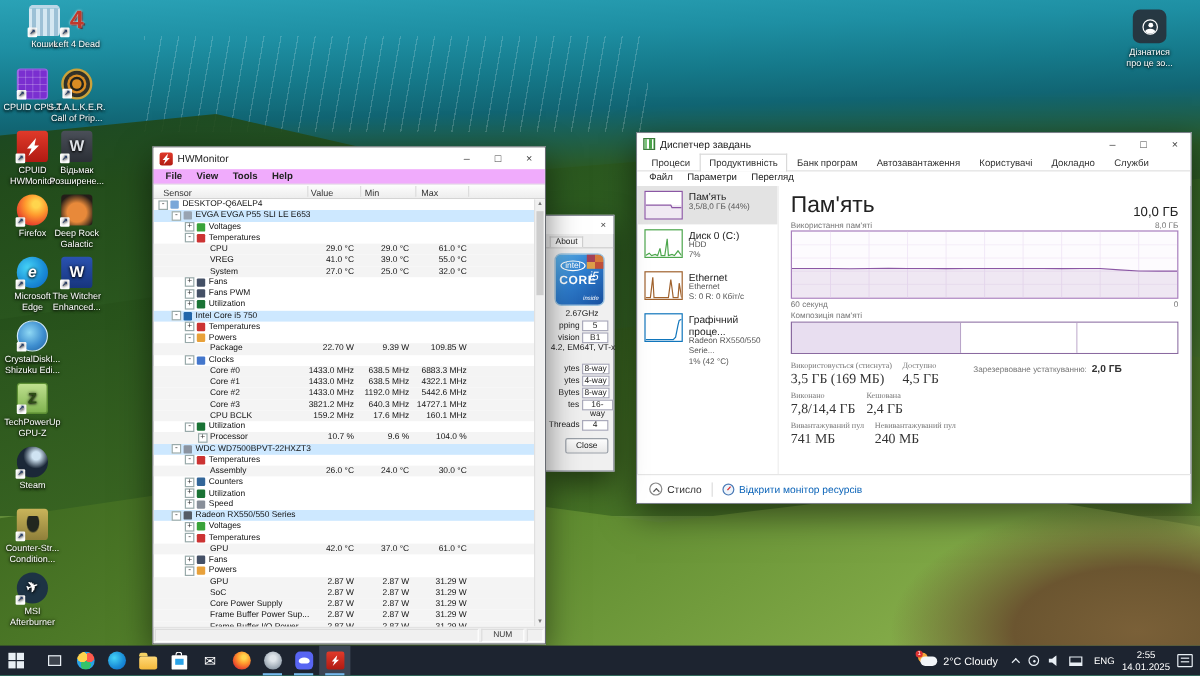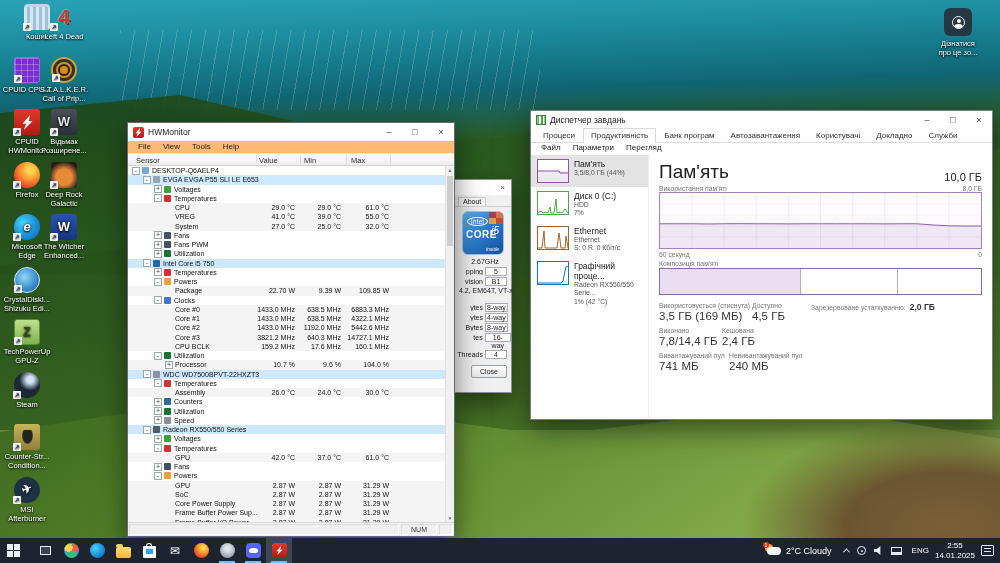--- a/index.html
+++ b/index.html
@@ -60,21 +60,21 @@
   .win { position:absolute; background:#f0f0f0; box-shadow:0 10px 26px rgba(0,0,0,.5); border:1px solid #666a70; }
   .titlebar { display:flex; align-items:center; background:#fff; }
   .title-text { flex:1; font-size:8.5px; color:#222; }
   .winbtns { display:flex; }
   .winbtn { width:26px; text-align:center; font-size:9px; color:#444; line-height:17px; }
 
   
   #hwm { left:127px; top:122px; width:328px; height:415px; background:#fff; z-index:30; display:flex; flex-direction:column; }
   #hwm .titlebar { height:18px; padding-left:5px; }
   #hwm-app-icon { width:11px; height:11px; background:linear-gradient(#e03a2a,#b01a12); border-radius:2px; margin-right:4px; display:flex; align-items:center; justify-content:center; }
-  #hwm-menu { display:flex; height:13px; background:#fdba74; border-bottom:1px solid #e4e4e4; padding-left:4px; }
+  #hwm-menu { display:flex; height:13px; background:#f0abfc; border-bottom:1px solid #e4e4e4; padding-left:4px;font-weight:bold; }
   #hwm-menu span { font-size:8px; color:#222; padding:1px 6px; }
   #hwm-cols { position:relative; height:12px; background:linear-gradient(#fdfdfd,#ededed); border-bottom:1px solid #d4d4d4; font-size:7.5px; color:#333; }
   #hwm-cols span { position:absolute; top:2px; }
   #hwm-cols i { position:absolute; top:1px; bottom:1px; width:1px; background:#ddd; }
   #hwm-body { flex:1; position:relative; overflow:hidden; background:#fff; }
   #hwm-tree { position:absolute; left:0; top:0; right:9px; bottom:0; }
   .hrow { position:relative; display:flex; align-items:center; height:9.25px; font-size:7px; color:#111; white-space:nowrap; }
   .hrow.hl { background:#cde8ff; }
   .hrow.shade { background:#f4f4f4; }
   .exp { flex:none; width:8px; height:8px; border:1px solid #9aa; background:#fff; color:#333; font-size:7px; line-height:6px; text-align:center; margin-right:2px; }
@@ -129,21 +129,21 @@
   #tm-main { flex:1; padding:6px 10px 0 10px; position:relative; min-width:0; }
   #mem-head { display:flex; align-items:flex-end; justify-content:space-between; }
   #mem-title { font-size:19px; font-weight:400; color:#222; }
   #mem-total { font-size:11px; color:#222; }
   .axis-row { display:flex; justify-content:space-between; font-size:6.8px; color:#767676; margin-top:2px; }
   #mem-graph { width:100%; height:57px; display:block; background:#fdfbfe; border:1px solid #a87fbd; }
   #mem-comp { width:100%; height:27px; border:1px solid #8a6aa0; display:flex; margin-top:1px; }
   #mem-comp .seg { height:100%; }
   #mem-stats { display:flex; margin-top:7px; }
   #stats-left { width:200px; }
-  .stat-row { display:flex; margin-bottom:5px; }
+  .stat-row { display:flex; margin-bottom:5px;font-family:Liberation Serif, serif; }
   .stat .sl { font-size:6.8px; color:#767676; white-space:nowrap; }
   .stat .svv { font-size:11.5px; color:#333; margin-top:1px; }
   .stat-row.r1 .stat:first-child { width:93px; }
   .stat-row.r2 .stat:first-child { width:63px; }
   .stat-row.r3 .stat:first-child { width:70px; }
   #reserved { position:absolute; left:152px; top:0; font-size:6.8px; color:#767676; white-space:nowrap; }
   #reserved b { font-size:8.5px; color:#333; margin-left:4px; }
   #tm-footer { height:24px; border-top:1px solid #e5e5e5; display:flex; align-items:center; padding-left:10px; background:#fff; }
   .circ { width:11px; height:11px; border:1px solid #888; border-radius:50%; display:flex; align-items:center; justify-content:center; margin-right:4px; }
   .chev { width:4px; height:4px; border-top:1px solid #555; border-left:1px solid #555; transform:rotate(45deg) translate(1px,1px); }
@@ -528,20 +528,31 @@
                 <div class="svv">240 МБ</div>
               </div>
             </div>
           </div>
         <div id="reserved">
           <span>Зарезервоване устаткуванню:</span><b>2,0 ГБ</b>
         </div>
       </div>
     </div>
   </div>
+  <div id="tm-footer">
+    <span class="circ">
+        <span class="chev"></span>
+      </span>
+    <span id="less-label">Стисло</span>
+    <span id="footer-sep"></span>
+    <span class="gauge">
+        <i></i>
+      </span>
+    <span id="resmon-link">Відкрити монітор ресурсів</span>
+  </div>
 </div>
 
 <div class="win" id="hwm">
   <div class="titlebar">
     <span id="hwm-app-icon">
       <svg class="bolt small" viewBox="0 0 8 12">
           <polygon points="6,0 0,7 3,7 1,12 8,5 5,5" fill="#fff"></polygon>
         </svg>
     </span>
     <span class="title-text">HWMonitor</span>

